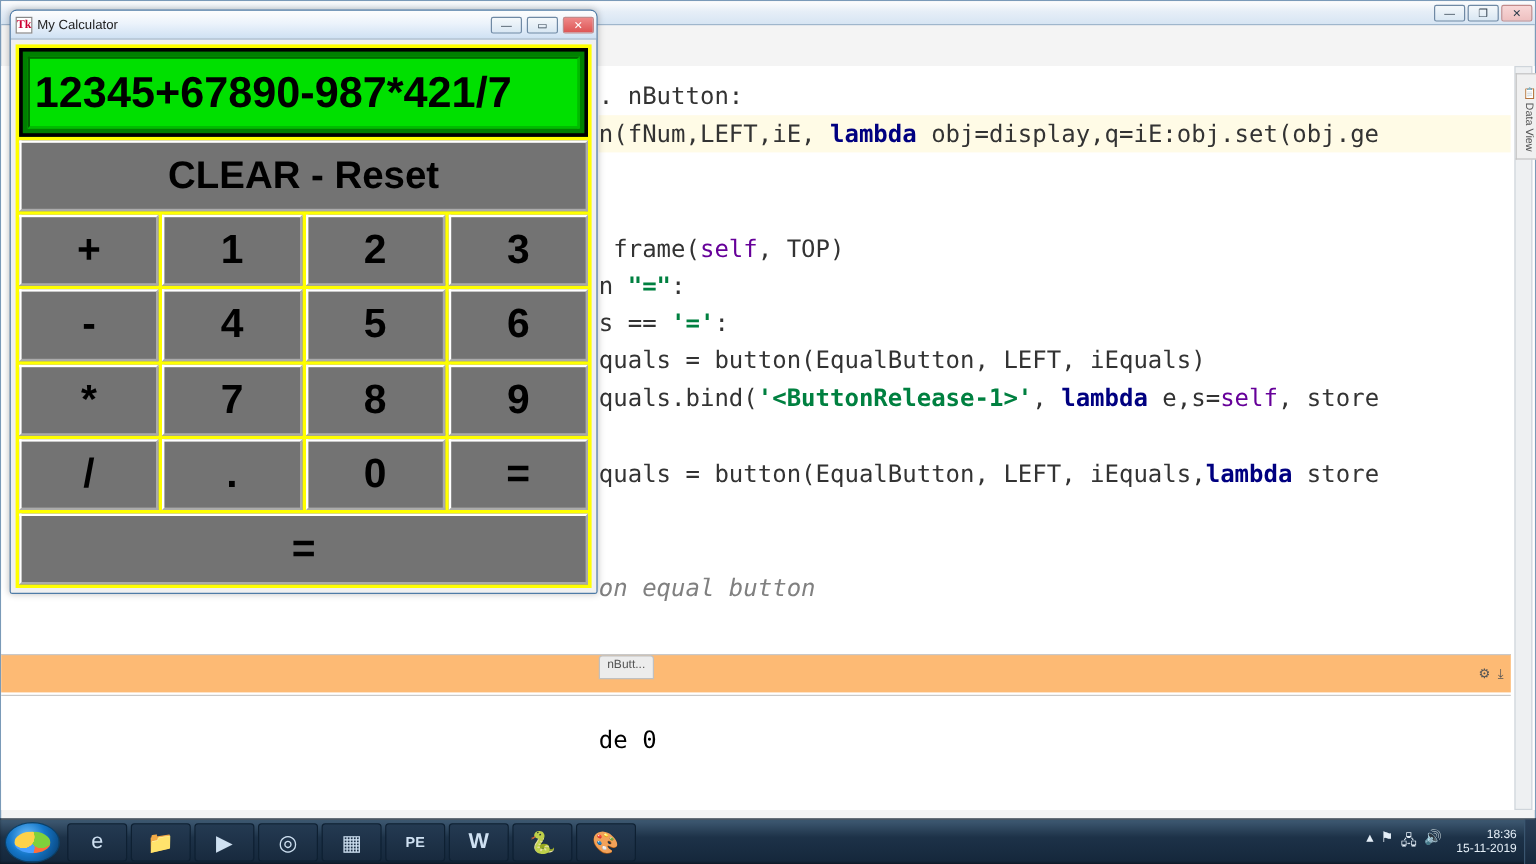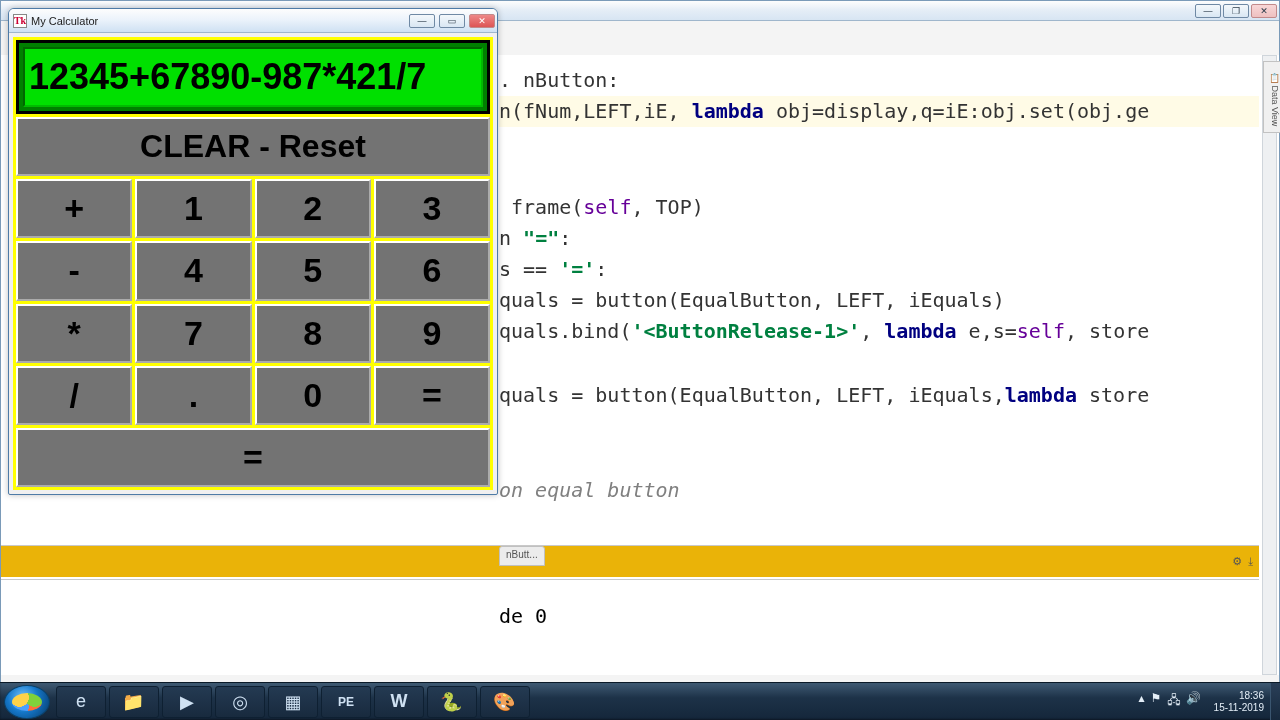--- a/index.html
+++ b/index.html
@@ -49,21 +49,21 @@
   .code-line { position: absolute; left: 498px; right: 0; white-space: pre; }
   .hl-line { background: #fffbe6; }
   .kw { color: #000080; font-weight: bold; }
   .sf { color: #660099; }
   .str { color: #008040; font-weight: bold; }
   .comment { color: #808080; font-style: italic; }
 
   .mid-split {
     position: absolute; left: 0; right: 20px; top: 490px; height: 32px;
     border-top: 1px solid #c9c9c9;
-    background: #eab308;
+    background: #fdba74;
     display:flex; align-items:center; justify-content:flex-end;
     padding-right:6px; font-size:11px; color:#555;
   }
   .mid-split .tabstub{
     position:absolute; left:498px; top:0; height:20px; padding:2px 6px;
     background:#ececec;border:1px solid #c0c0c0;border-radius:3px 3px 0 0;
     font-size:10px;color:#555;
   }
   .console-area {
     position: absolute; left:0; right:20px; top:524px; bottom:24px;

